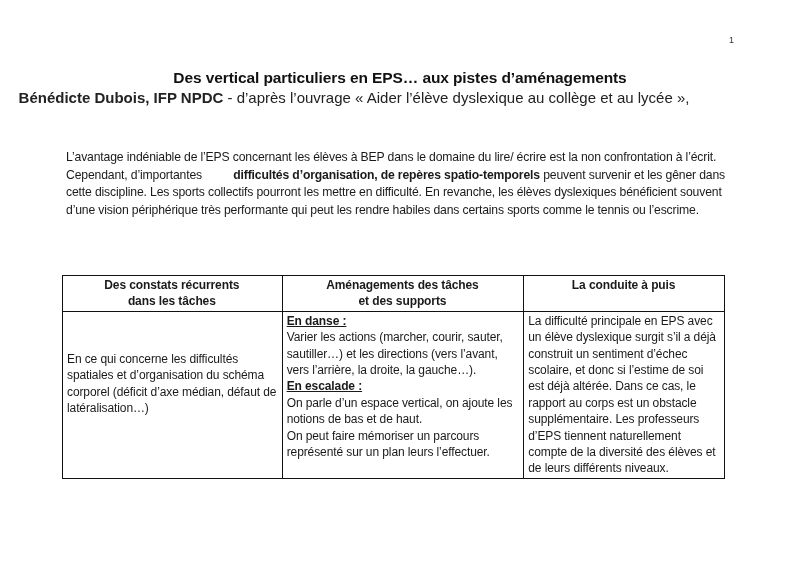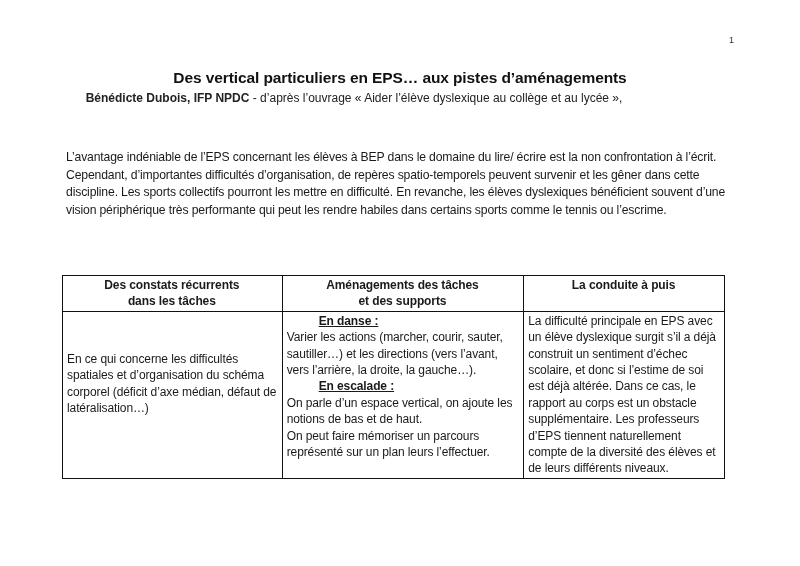--- a/index.html
+++ b/index.html
@@ -32,36 +32,36 @@
       font-weight: bold;
       letter-spacing: -0.1px;
       color: #111;
     }
     .subtitle {
       position: absolute;
       top: 91px;
       left: 0;
       width: 708px;
       text-align: center;
-      font-size: 12px;
+      font-size: 15px;
       line-height: 14px;
       color: #222;
     }
     .subtitle b { font-weight: bold; }
     .intro {
       position: absolute;
       top: 149px;
       left: 66px;
       width: 680px;
       font-size: 12.2px;
       line-height: 17.6px;
       color: #1a1a1a;
       letter-spacing: -0.15px;
     }
-    .intro b { font-weight: normal; }
+    .intro b { font-weight: bold; margin-left: 28px; }
     table.grid {
       position: absolute;
       top: 275px;
       left: 62px;
       width: 663px;
       border-collapse: collapse;
       font-size: 12px;
       line-height: 16.4px;
       color: #1a1a1a;
     }
@@ -80,21 +80,20 @@
     table.grid col.c2 { width: 242px; }
     table.grid col.c3 { width: 201px; }
     .cell-centered {
       vertical-align: middle !important;
     }
     .cell-centered .inner { padding-bottom: 22px; }
     .section-heading {
       font-weight: bold;
       text-decoration: underline;
       display: block;
-      margin-left: 32px;
     }
     .block { display: block; }
   </style>
 </head>
 <body>
 
 <div class="page-number">1</div>
 
 <div class="title">Des vertical particuliers en EPS… aux pistes d’aménagements</div>
 

